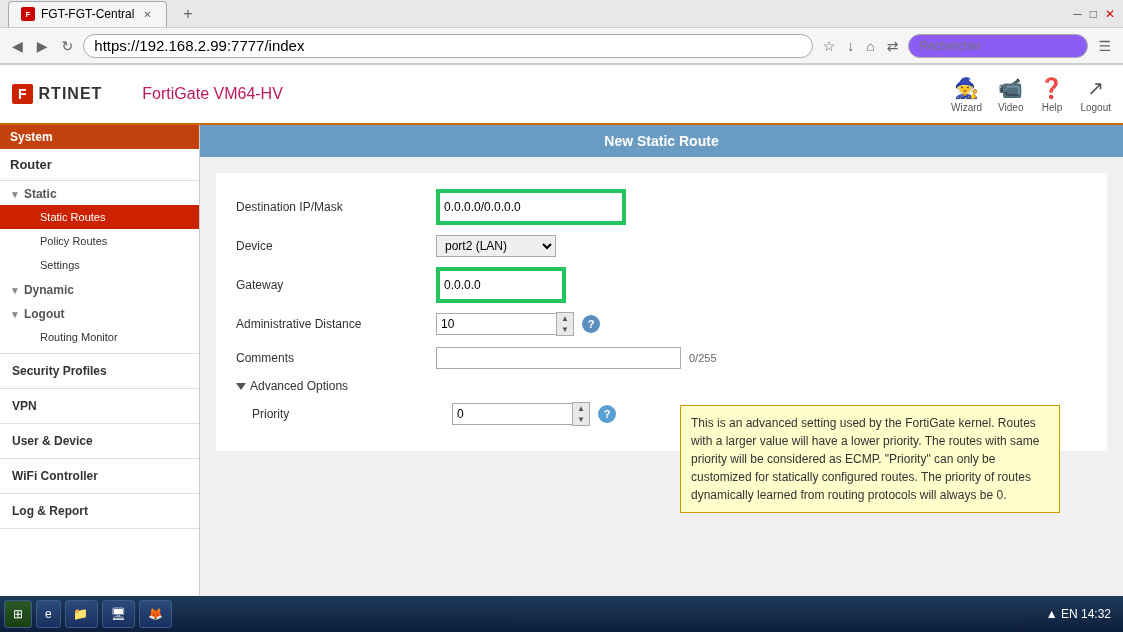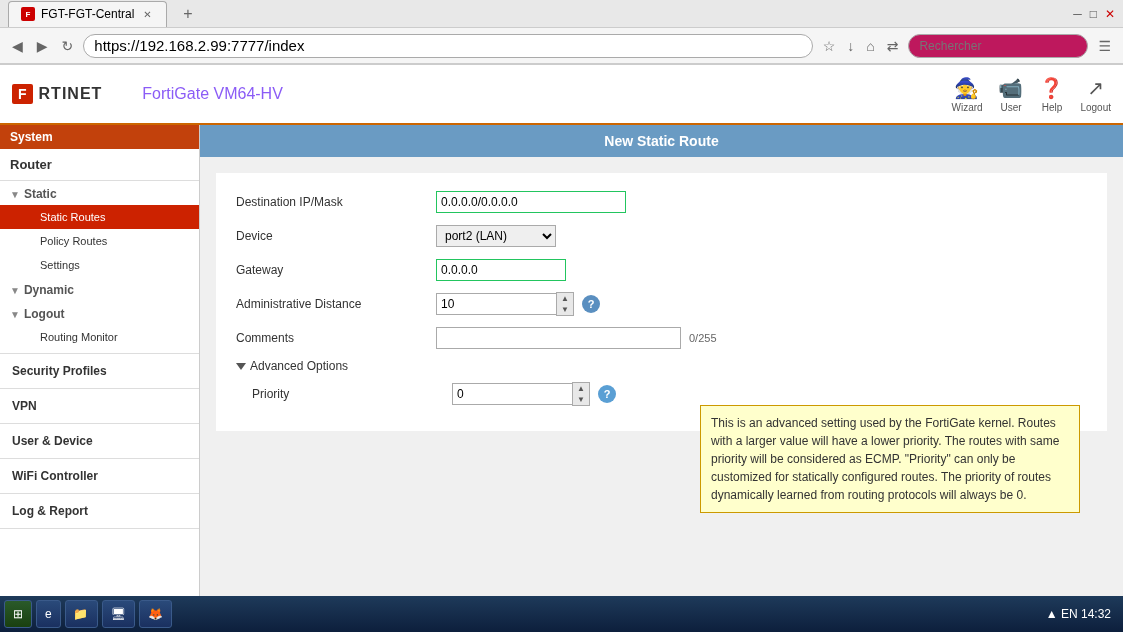--- a/index.html
+++ b/index.html
@@ -11,63 +11,63 @@
     .tab { background: #f5f5f5; border: 1px solid #aaa; border-bottom: none; border-radius: 4px 4px 0 0; padding: 4px 12px; display: flex; align-items: center; gap: 6px; height: 26px; }
     .tab-favicon { width: 14px; height: 14px; background: #cc0000; border-radius: 2px; display: flex; align-items: center; justify-content: center; color: white; font-size: 8px; font-weight: bold; }
     .tab-close { width: 14px; height: 14px; border-radius: 2px; display: flex; align-items: center; justify-content: center; color: #666; font-size: 10px; cursor: pointer; }
     .new-tab-btn { background: none; border: none; padding: 4px 8px; cursor: pointer; color: #666; font-size: 16px; }
     .address-bar { display: flex; align-items: center; padding: 4px 8px; gap: 6px; height: 36px; background: #f5f5f5; border-bottom: 1px solid #ccc; }
     .addr-btn { background: none; border: none; cursor: pointer; color: #666; font-size: 14px; padding: 2px 4px; }
     .addr-input { flex: 1; height: 24px; border: 1px solid #aaa; border-radius: 12px; padding: 0 10px; font-size: 15px; background: white; }
     .addr-icons { display: flex; gap: 4px; }
     .addr-icon-btn { background: none; border: none; cursor: pointer; color: #666; font-size: 14px; padding: 2px 4px; }
     .search-bar { display: flex; align-items: center; gap: 4px; }
-    .search-input { height: 24px; border: 1px solid #aaa; border-radius: 12px; padding: 0 10px; font-size: 12px; background: #be185d; width: 180px; }
+    .search-input { height: 24px; border: 1px solid #aaa; border-radius: 12px; padding: 0 10px; font-size: 12px; background: #8b5cf6; width: 180px; }
 
     
     .app { display: flex; height: calc(632px - 96px); background: #f0f0f0; }
 
     
     .sidebar { width: 200px; background: #ffffff; border-right: 1px solid #ccc; overflow-y: auto; flex-shrink: 0; }
     .sidebar-item { padding: 6px 10px; cursor: pointer; display: flex; align-items: center; gap: 4px; color: #333; }
     .sidebar-item.active { background: #cc2200; color: white; }
     .sidebar-item.level3 { padding-left: 40px; font-size: 11px; }
     .sidebar-group-label { padding: 6px 10px 4px 10px; font-weight: bold; color: #555; font-size: 12px; display: flex; align-items: center; gap: 4px; cursor: pointer; }
     .expand-icon { font-size: 10px; color: #888; }
     .sidebar-main-item { padding: 8px 10px; font-weight: bold; color: #333; cursor: pointer; border-bottom: 1px solid #ddd; font-size: 13px; }
 
     
     .app-header { background: #ffffff; border-bottom: 2px solid #cc6600; display: flex; align-items: center; padding: 0 12px; height: 60px; gap: 20px; }
-    .app-title { color: #8b5cf6; font-size: 16px; margin-left: 20px; }
+    .app-title { color: #be185d; font-size: 16px; margin-left: 20px; }
     .header-actions { margin-left: auto; display: flex; gap: 16px; align-items: center; }
     .header-action { display: flex; flex-direction: column; align-items: center; gap: 2px; cursor: pointer; color: #555; }
     .header-action-icon { font-size: 20px; }
     .header-action-label { font-size: 10px; }
 
     
     .content { flex: 1; background: #f0f0f0; overflow-y: auto; }
     .content-header { background: #6a9bc3; color: white; padding: 8px 16px; font-size: 14px; font-weight: bold; text-align: center; }
     .form-area { background: white; margin: 16px; padding: 16px 20px; }
     .form-row { display: flex; align-items: center; margin-bottom: 8px; min-height: 26px; }
     .form-label { width: 200px; color: #333; font-size: 12px; flex-shrink: 0; }
     .form-control { display: flex; align-items: center; gap: 4px; }
-    .text-input { height: 22px; border: 1px solid #22c55e; padding: 4px 4px; font-size: 12px; width: 190px; }
+    .text-input { height: 36px; border: 4px solid #22c55e; padding: 4px 4px; font-size: 12px; width: 190px; }
     .select-input { height: 22px; border: 1px solid #aaa; padding: 0 4px; font-size: 12px; width: 120px; }
     .number-input-wrap { display: flex; align-items: center; }
     .number-input { height: 22px; border: 1px solid #aaa; padding: 0 4px; font-size: 12px; width: 120px; border-right: none; }
     .spin-btns { display: flex; flex-direction: column; border: 1px solid #aaa; }
     .spin-btn { width: 16px; height: 11px; background: #e8e8e8; border: none; cursor: pointer; font-size: 8px; display: flex; align-items: center; justify-content: center; color: #555; padding: 0; }
     .help-icon { width: 18px; height: 18px; background: #5a8fc0; border-radius: 50%; color: white; display: flex; align-items: center; justify-content: center; font-size: 11px; font-weight: bold; cursor: pointer; margin-left: 4px; }
     .comments-input { height: 22px; border: 1px solid #aaa; padding: 0 4px; font-size: 12px; width: 245px; }
     .comments-count { color: #666; font-size: 11px; margin-left: 4px; }
     .section-toggle { display: flex; align-items: center; gap: 4px; cursor: pointer; color: #333; font-size: 12px; margin-bottom: 8px; }
     .triangle-down { width: 0; height: 0; border-left: 5px solid transparent; border-right: 5px solid transparent; border-top: 7px solid #555; }
 
     
-    .tooltip-box { background: #ffffcc; border: 1px solid #cc9900; padding: 8px 10px; width: 380px; font-size: 11px; color: #333; line-height: 1.5; position: absolute; z-index: 100; left: 500px; top: 280px; }
+    .tooltip-box { background: #ffffcc; border: 1px solid #cc9900; padding: 8px 10px; width: 380px; font-size: 11px; color: #333; line-height: 1.5; position: absolute; z-index: 100; left: 480px; top: 280px; }
     .bottom-nav-item { padding: 10px 12px; font-size: 12px; font-weight: bold; color: #333; cursor: pointer; border-bottom: 1px solid #ddd; background: white; }
 
     
     .taskbar { position: fixed; bottom: 0; left: 0; width: 1123px; height: 36px; background: linear-gradient(to bottom, #1e3a5a, #0d1f3c); display: flex; align-items: center; gap: 4px; padding: 0 4px; }
     .taskbar-btn { height: 28px; border: 1px solid #3a5a8a; border-radius: 3px; background: linear-gradient(to bottom, #2a4a7a, #1a3060); color: white; padding: 0 8px; font-size: 11px; cursor: pointer; display: flex; align-items: center; gap: 4px; }
     .start-btn { background: linear-gradient(to bottom, #2a5a2a, #1a4010); }
     .taskbar-icons { margin-left: auto; display: flex; align-items: center; gap: 8px; color: white; font-size: 10px; padding-right: 8px; }
 
     .fw-logo { display: flex; align-items: center; gap: 6px; }
     .fw-logo-red { background: #cc2200; color: white; padding: 2px 6px; font-weight: bold; font-size: 14px; border-radius: 2px; }
@@ -117,21 +117,21 @@
     <span style="font-weight:bold; font-size:16px; letter-spacing:1px; color:#333;">RTINET</span>
   </div>
   <div class="app-title">FortiGate VM64-HV</div>
   <div class="header-actions">
     <div class="header-action">
       <div class="header-action-icon">🧙</div>
       <div class="header-action-label">Wizard</div>
     </div>
     <div class="header-action">
       <div class="header-action-icon">📹</div>
-      <div class="header-action-label">User</div>
+      <div class="header-action-label">Video</div>
     </div>
     <div class="header-action">
       <div class="header-action-icon">❓</div>
       <div class="header-action-label">Help</div>
     </div>
     <div class="header-action">
       <div class="header-action-icon">↗</div>
       <div class="header-action-label">Logout</div>
     </div>
   </div>

